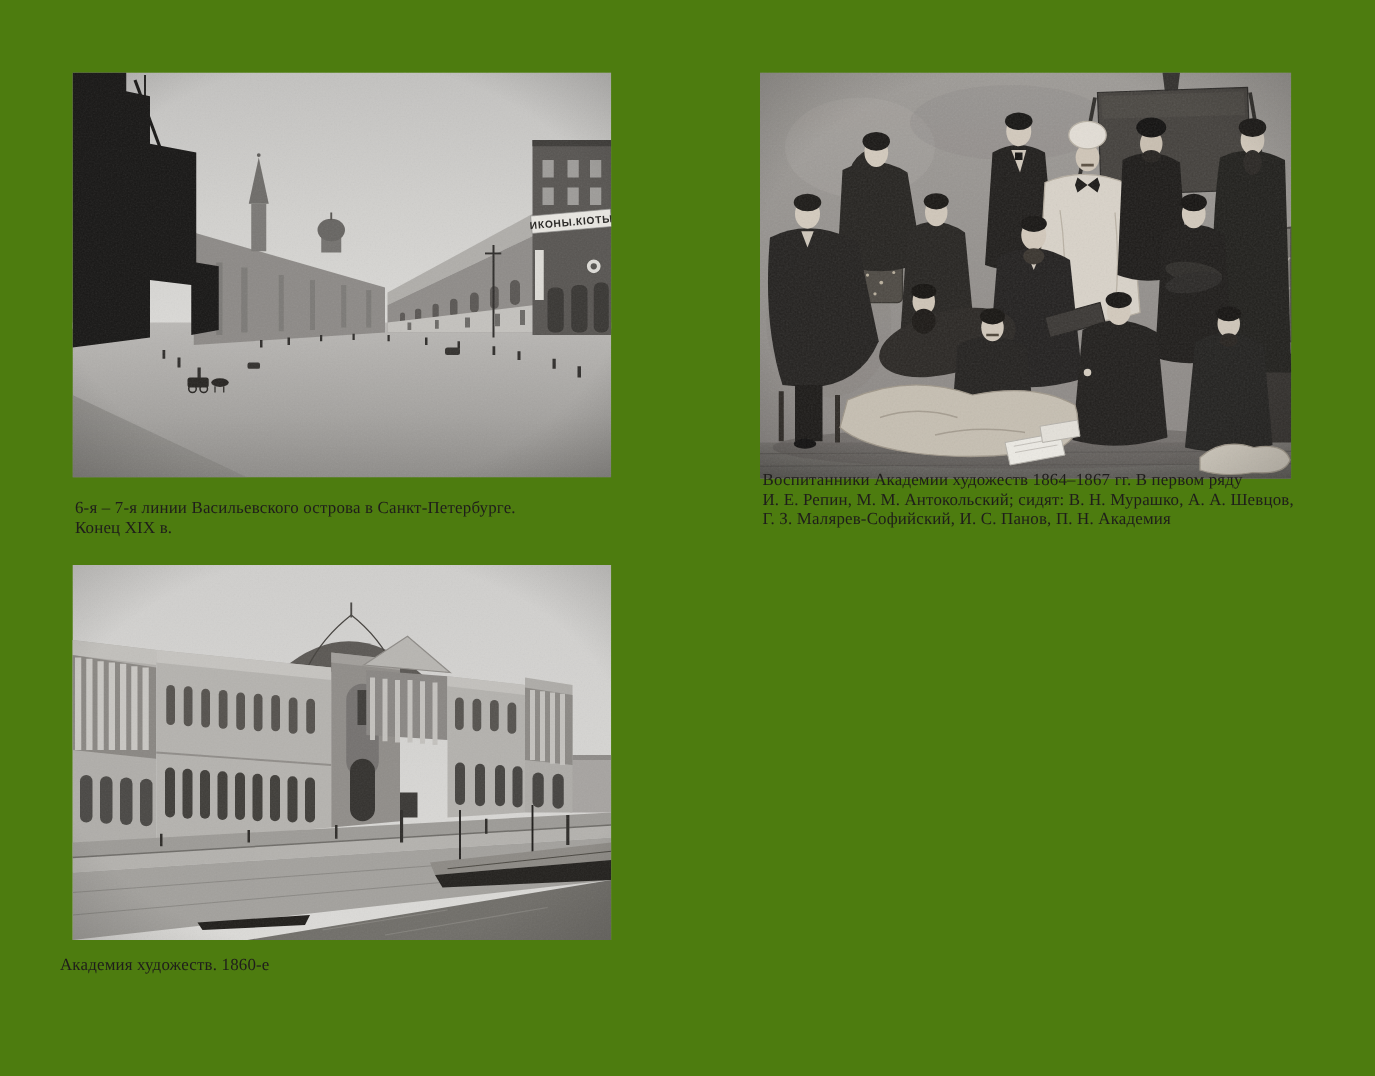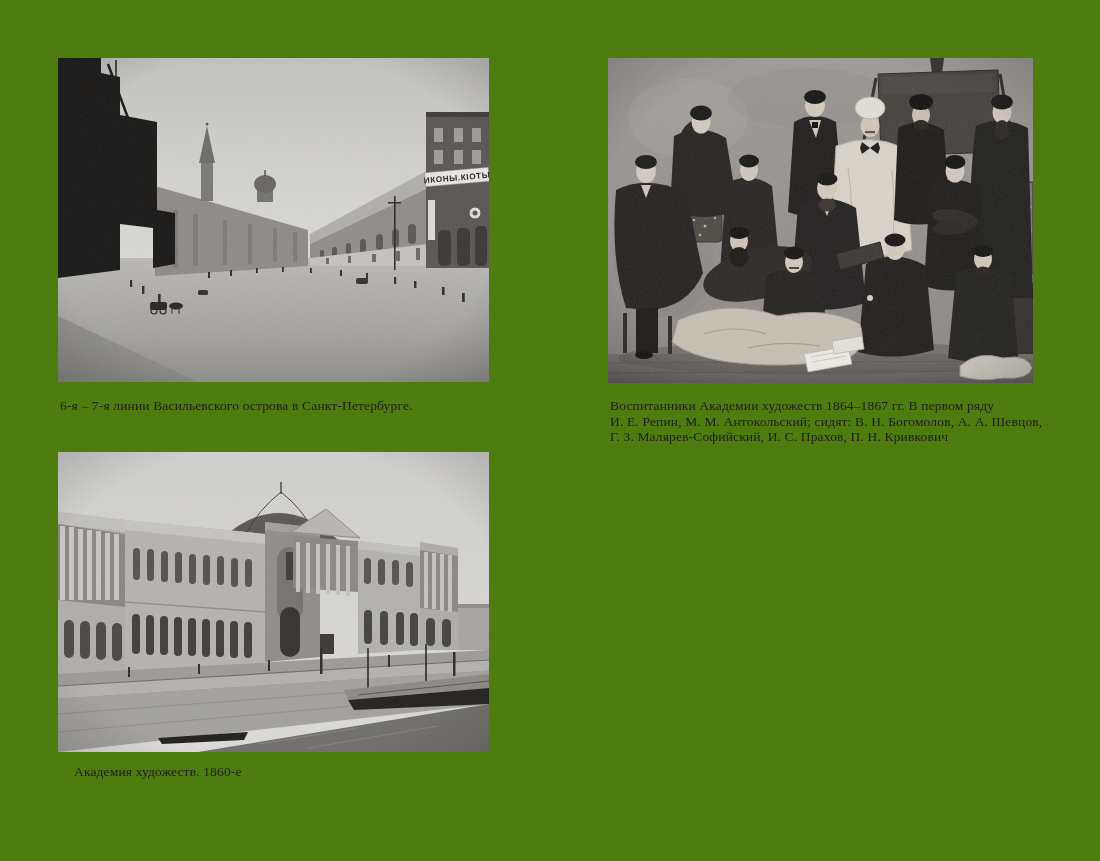--- a/index.html
+++ b/index.html
@@ -137,20 +137,21 @@
       <rect x="140" y="232" width="10" height="5" rx="1.5" fill="#33312e"></rect>
       <rect x="298" y="220" width="12" height="6" rx="2" fill="#33312e"></rect>
     </g>
 
     <rect width="431" height="324" filter="url(#s1g)" opacity="0.10"></rect>
     <rect width="431" height="324" fill="url(#s1v)"></rect>
   </svg>
 
   <div class="caption" style="left:60px;top:398px">
     <div class="cap-line">6-я – 7-я линии Васильевского острова в Санкт-Петербурге.</div>
+    <div class="cap-line">Конец XIX в.</div>
   </div>
 
   <svg class="photo" style="left:608px;top:58px" width="425" height="325" viewBox="0 0 425 325" role="img" aria-label="group portrait of Academy of Arts students, 1864-1867">
     <defs>
       <linearGradient id="s2w" x1="0" y1="0" x2="0" y2="1">
         <stop offset="0" stop-color="#9e9b97"></stop>
           <stop offset="1" stop-color="#8b8784"></stop>
       </linearGradient>
       <linearGradient id="s2f" x1="0" y1="0" x2="0" y2="1">
         <stop offset="0" stop-color="#7a7773"></stop>
@@ -306,24 +307,24 @@
       <line x1="203" y1="299" x2="236" y2="293" stroke="#b5b2ab" stroke-width="0.6"></line>
       <line x1="204" y1="304" x2="238" y2="298" stroke="#b5b2ab" stroke-width="0.6"></line>
       <polygon points="224,283 254,278 256,291 226,296" fill="#e4e1da" stroke="#b5b2ab" stroke-width="0.8"></polygon>
       <path d="M352,308 Q370,292 395,300 Q420,296 424,310 Q420,322 395,320 Q370,324 352,318 Z" fill="#cfc9bd" stroke="#a49c8e" stroke-width="1"></path>
     </g>
 
     <rect width="425" height="325" filter="url(#s2g)" opacity="0.12"></rect>
     <rect width="425" height="325" fill="url(#s2v)"></rect>
   </svg>
 
-  <div class="caption" style="left:610px;top:398px">
+  <div class="caption" style="left:610px;top:376px">
     <div class="cap-line">Воспитанники Академии художеств 1864–1867 гг. В первом ряду</div>
-    <div class="cap-line">И. Е. Репин, М. М. Антокольский; сидят: В. Н. Богомолов, А. А. Шевцов,</div>
-    <div class="cap-line">Г. З. Малярев-Софийский, И. С. Прахов, П. Н. Кривкович</div>
+    <div class="cap-line">И. Е. Репин, М. М. Антокольский; сидят: В. Н. Мурашко, А. А. Шевцов,</div>
+    <div class="cap-line">Г. З. Малярев-Софийский, И. С. Панов, П. Н. Академия</div>
   </div>
 
   <svg class="photo" style="left:58px;top:452px" width="431" height="300" viewBox="0 0 431 300" role="img" aria-label="Academy of Arts building on the Neva embankment, 1860s">
     <defs>
       <linearGradient id="s3sky" x1="0" y1="0" x2="0" y2="1">
         <stop offset="0" stop-color="#d0cfcd"></stop>
           <stop offset="1" stop-color="#dcdbd8"></stop>
       </linearGradient>
       <radialGradient id="s3v" cx="50%" cy="50%" r="75%">
         <stop offset="70%" stop-color="#1c1a18" stop-opacity="0"></stop>
@@ -446,17 +447,17 @@
       <polygon points="286,238 431,222 431,236 290,248" fill="#8d8a85"></polygon>
       <polygon points="290,248 431,236 431,252 296,258" fill="#23211e"></polygon>
       <line x1="300" y1="243" x2="431" y2="229" stroke="#4a4741" stroke-width="0.8"></line>
     </g>
     <polygon points="100,286 190,280 186,288 104,292" fill="#201e1b"></polygon>
 
     <rect width="431" height="300" filter="url(#s3g)" opacity="0.09"></rect>
     <rect width="431" height="300" fill="url(#s3v)"></rect>
   </svg>
 
-  <div class="caption" style="left:74px;top:764px">
+  <div class="caption" style="left:48px;top:764px">
     <div class="cap-line">Академия художеств. 1860-е</div>
   </div>
 
 </div>
 
 </body></html>

